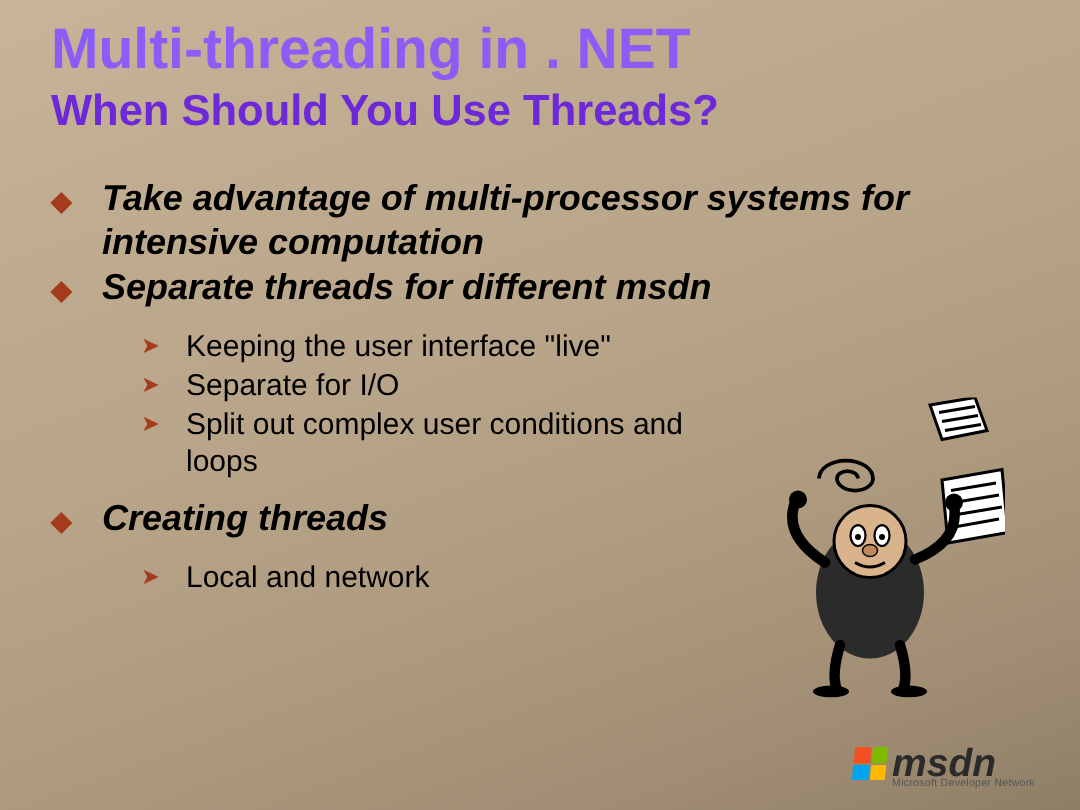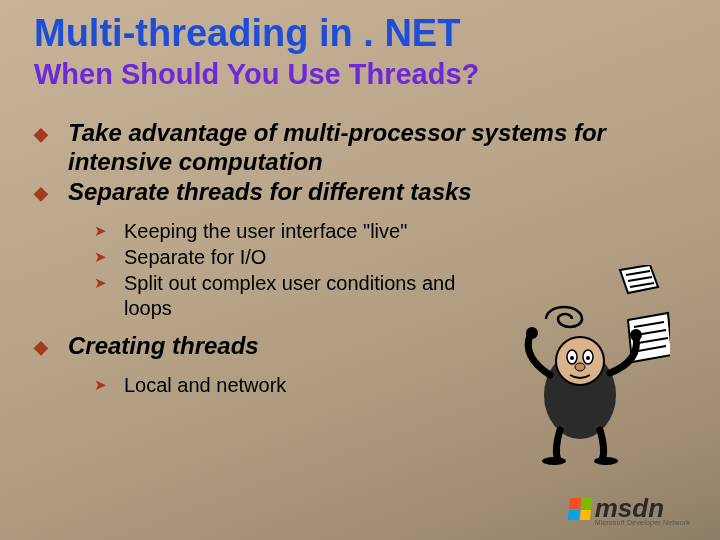--- a/index.html
+++ b/index.html
@@ -6,21 +6,21 @@
   html, body { width: 720px; height: 540px; overflow: hidden; }
   body {
     font-family: Arial, Helvetica, sans-serif;
     background: linear-gradient(160deg, #c9b49a 0%, #beaa8f 25%, #b8a488 45%, #ae9a7f 65%, #a08d73 85%, #8f7e67 100%);
     position: relative;
   }
   .slide { width: 720px; height: 540px; position: relative; padding: 14px 0 0 0; }
   .title {
     font-size: 38px;
     font-weight: bold;
-    color: #1d4ed8;
+    color: #8b5cf6;
     padding-left: 34px;
     line-height: 1.05;
   }
   .subtitle {
     font-size: 29px;
     font-weight: bold;
     color: #6d28d9;
     padding-left: 34px;
     margin-top: 4px;
   }
@@ -108,21 +108,21 @@
 
   <div class="content">
 
     <div class="l1">
       <span class="bullet">◆</span>
       <span class="txt">Take advantage of multi-processor systems for intensive computation</span>
     </div>
 
     <div class="l1">
       <span class="bullet">◆</span>
-      <span class="txt">Separate threads for different tasks</span>
+      <span class="txt">Separate threads for different msdn</span>
     </div>
 
     <div class="gap"></div>
 
     <div class="l2">
       <span class="chev">➤</span>
       <span class="txt">Keeping the user interface "live"</span>
     </div>
     <div class="l2">
       <span class="chev">➤</span>

